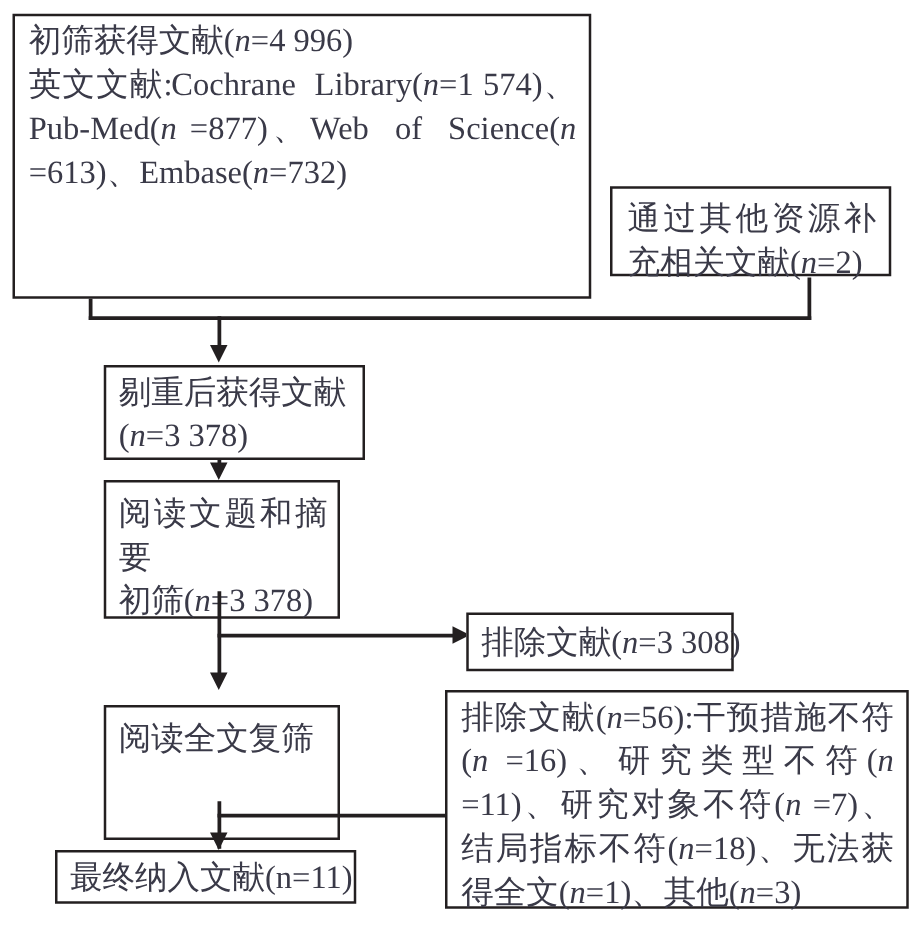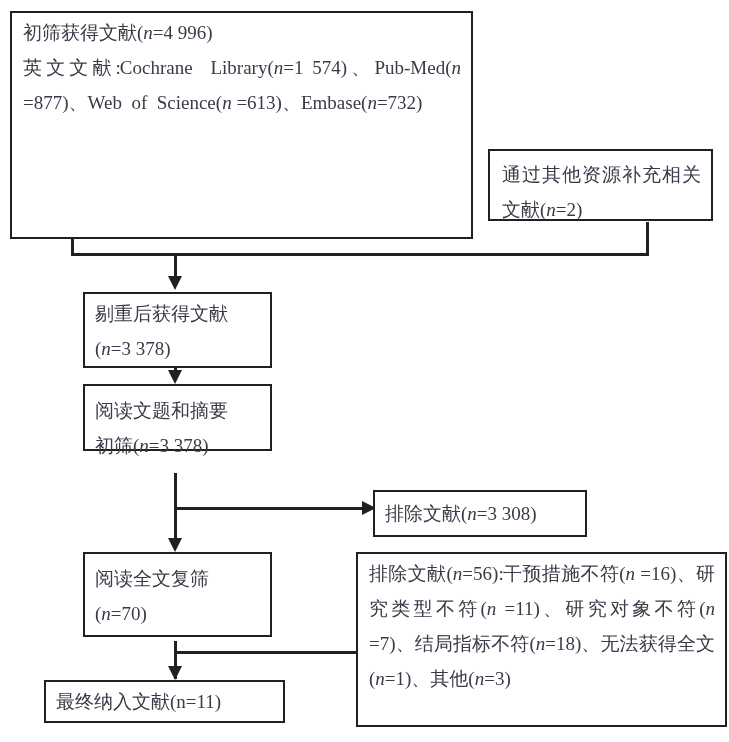--- a/index.html
+++ b/index.html
@@ -15,21 +15,21 @@
     overflow: hidden;
     font-family: "Liberation Serif", "DejaVu Serif", serif;
     color: #2b2b33;
   }
   .box {
     position: absolute;
     box-sizing: border-box;
     border: 2.5px solid #231f20;
     background: #ffffff;
     color: #3a3a48;
-    font-size: 19px;
+    font-size: 26px;
     line-height: 35px;
     text-align: justify;
     text-justify: inter-character;
   }
   .box .pad {
     padding: 4px 9px 4px 10px;
   }
   .box p {
     margin: 0;
     text-align: justify;
@@ -62,23 +62,23 @@
     width: 0;
     height: 0;
     border-top: 7.5px solid transparent;
     border-bottom: 7.5px solid transparent;
     border-left: 14px solid #231f20;
   }
 
   
   #box-initial   { left: 10px;  top: 11px;  width: 463px; height: 228px; }
   #box-other     { left: 488px; top: 149px; width: 225px; height: 72px; }
-  #box-dedup     { left: 83px;  top: 292px; width: 189px; height: 76px; }
-  #box-title-abs { left: 83px;  top: 384px; width: 189px; height: 67px; }
-  #box-fulltext  { left: 83px;  top: 552px; width: 189px; height: 85px; }
+  #box-dedup     { left: 83px;  top: 292px; width: 209px; height: 76px; }
+  #box-title-abs { left: 83px;  top: 384px; width: 189px; height: 111px; }
+  #box-fulltext  { left: 83px;  top: 564px; width: 189px; height: 108px; }
   #box-final     { left: 44px;  top: 680px; width: 241px; height: 43px; }
   #box-excl-1    { left: 373px; top: 490px; width: 214px; height: 47px; }
   #box-excl-2    { left: 356px; top: 552px; width: 371px; height: 175px; }
 
   #box-initial .pad   { padding: 2px 10px 0 11px; }
   #box-other  .pad    { padding: 6px 10px 0 12px; }
   #box-dedup  .pad    { padding: 2px 8px 0 10px; }
   #box-title-abs .pad { padding: 7px 8px 0 10px; }
   #box-fulltext .pad  { padding: 7px 8px 0 10px; }
   #box-excl-2 .pad    { padding: 2px 10px 0 11px; }
@@ -142,21 +142,20 @@
 
   <div class="box" id="box-excl-1">
     <div class="pad">
       <p>排除文献(<span class="italic-n">n</span>=3 308)</p>
     </div>
   </div>
 
   <div class="box" id="box-fulltext">
     <div class="pad">
       <p>阅读全文复筛</p>
-      <p>(<span class="italic-n">n</span>=70)</p>
     </div>
   </div>
 
   <div class="vline" style="left:174px; top:641px; height:38px;"></div>
   <div class="hline" style="left:174px; top:651px; width:192px;"></div>
   <div class="arrow-right" style="left:362px; top:645px;"></div>
   <div class="arrow-down" style="left:168px; top:666px;"></div>
 
   <div class="box" id="box-excl-2">
     <div class="pad">

